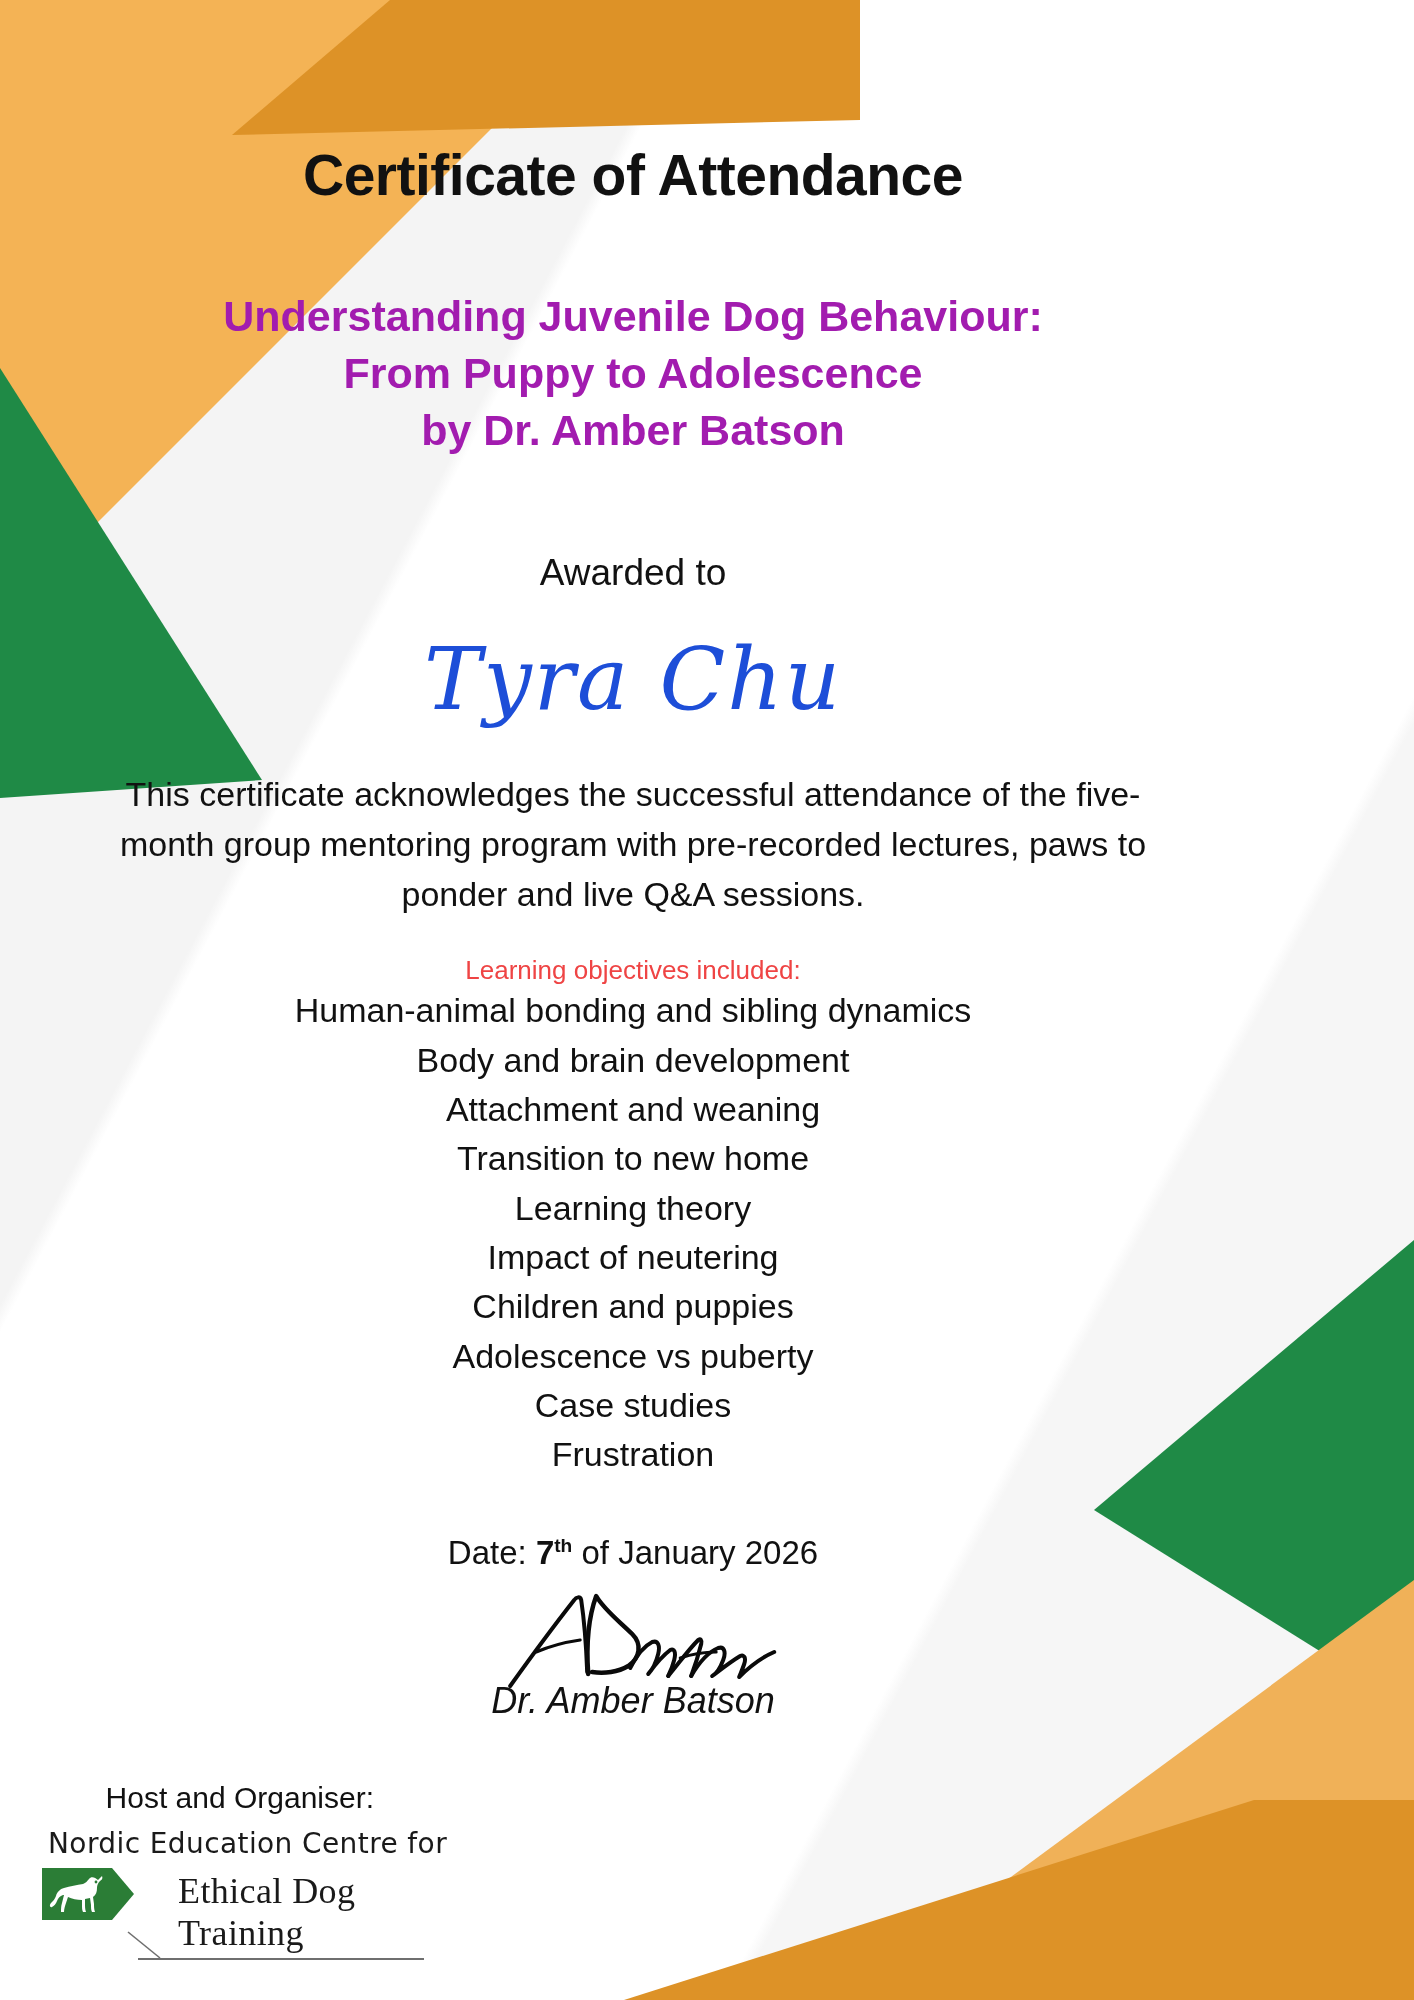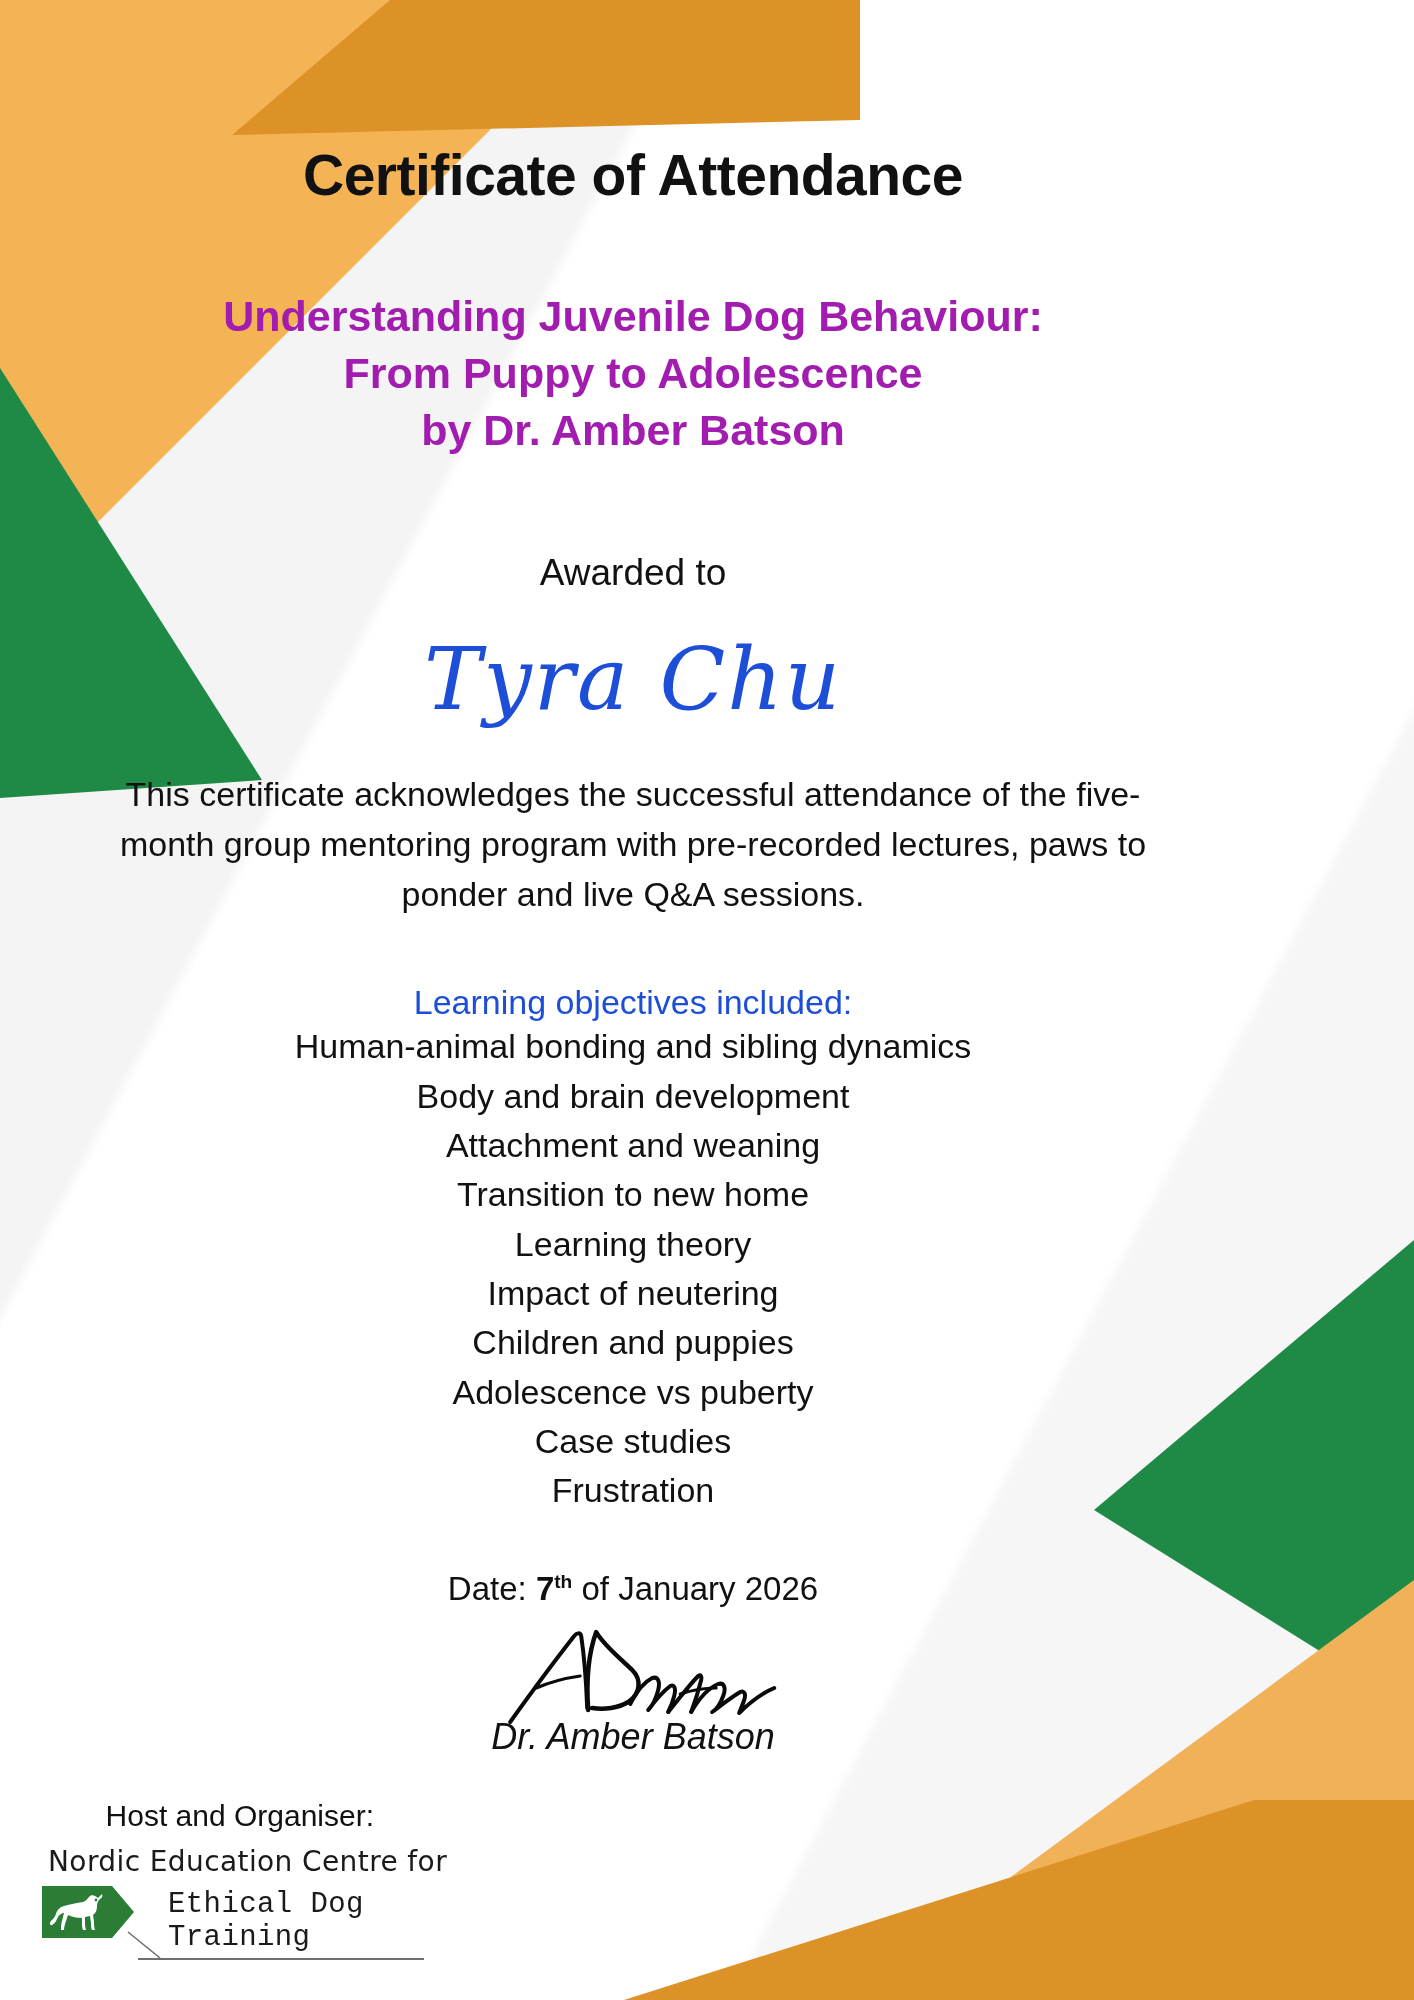--- a/index.html
+++ b/index.html
@@ -128,23 +128,23 @@
 
   .body-text {
     font-size: 34px;
     line-height: 1.47;
     color: #111111;
     margin-top: 48px;
     padding: 0 12px;
   }
 
   .objectives-heading {
-    font-size: 34px;
-    color: #1d4ed8;
-    margin-top: 64px;
+    font-size: 26px;
+    color: #ef4444;
+    margin-top: 36px;
   }
 
   .objectives-list {
     list-style: none;
     font-size: 34px;
     line-height: 1.45;
     color: #111111;
   }
 
   .date-line {
@@ -205,25 +205,25 @@
     display: flex;
     align-items: flex-start;
     margin-top: 6px;
   }
   .logo-mark {
     width: 92px;
     height: 56px;
     flex: 0 0 auto;
   }
   .org-line2 {
-    font-family: Liberation Mono, monospace;
-    font-size: 29px;
+    font-family: Liberation Serif, serif;
+    font-size: 36px;
     color: #1a1a1a;
     letter-spacing: 0.4px;
-    margin-left: 34px;
+    margin-left: 44px;
     margin-top: 4px;
   }
   .logo-underline {
     position: absolute;
     left: 96px;
     bottom: -6px;
     width: 286px;
     height: 2px;
     background: #6f6f6f;
   }

